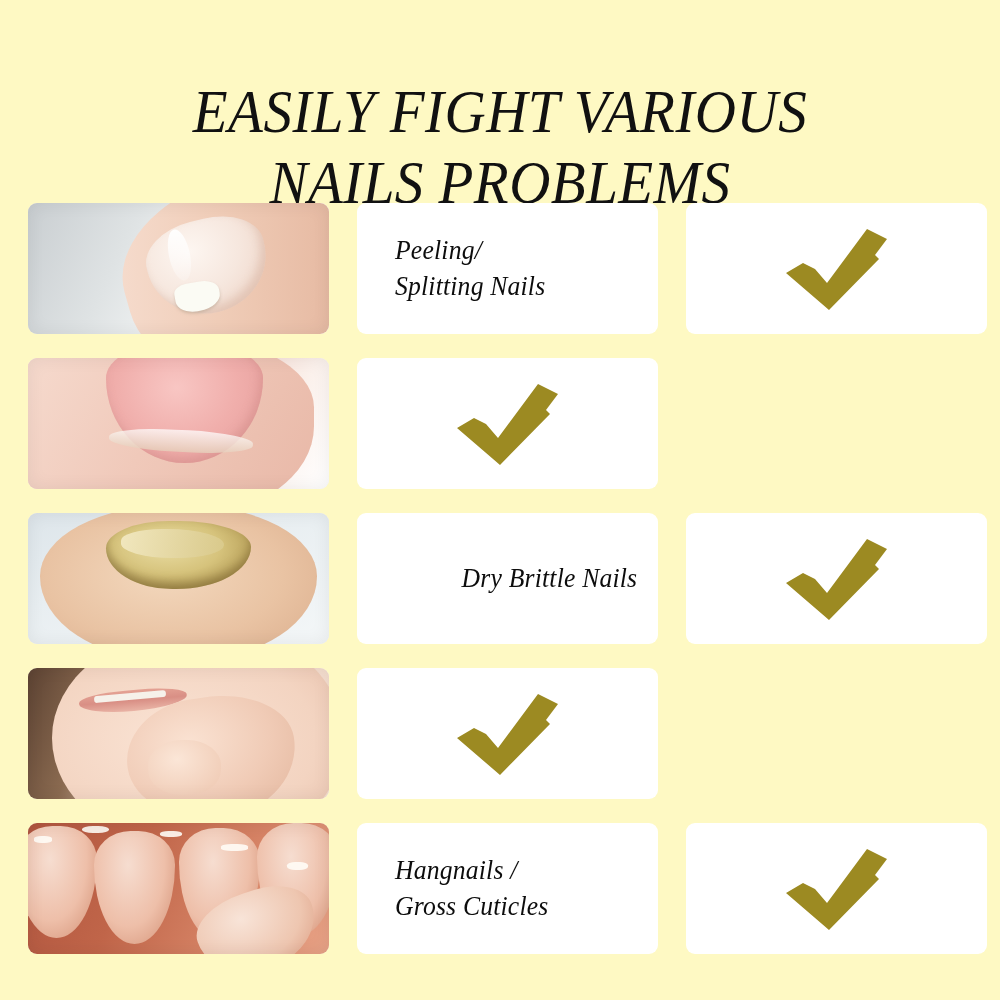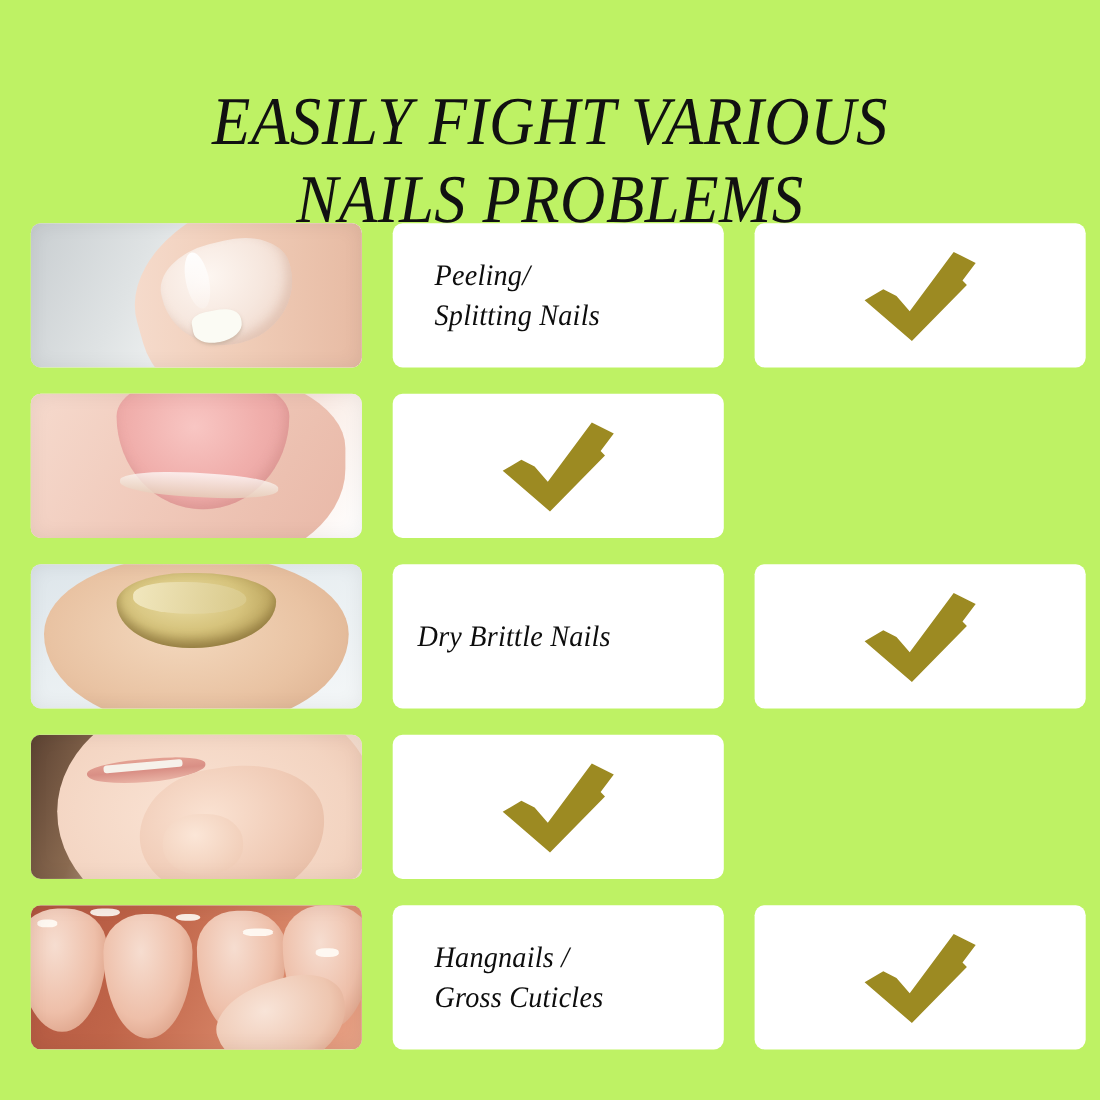--- a/index.html
+++ b/index.html
@@ -11,21 +11,21 @@
     height: 1000px;
     background: #e0d165;
     font-family: "Liberation Serif", "DejaVu Serif", serif;
     overflow: hidden;
   }
 
   .poster {
     position: relative;
     width: 1000px;
     height: 1000px;
-    background: #bef264;
+    background: #fef9c3;
     box-sizing: border-box;
   }
 
   
   .heading {
     position: absolute;
     left: 0;
     top: 34px;
     width: 1000px;
     text-align: center;
@@ -93,21 +93,21 @@
     font-style: italic;
     font-size: 27px;
     line-height: 1.30;
     letter-spacing: 0.2px;
     transform: scaleX(0.95);
     transform-origin: left center;
     white-space: pre-line;
   }
   .cell-text.center {
     padding-left: 18px;
-    justify-content: flex-start;
+    justify-content: flex-end;
   }
   .cell-text.center .label {
     transform-origin: center;
     text-align: center;
   }
 
   
   .cell-check {
     width: 301px;
     flex: 0 0 301px;

